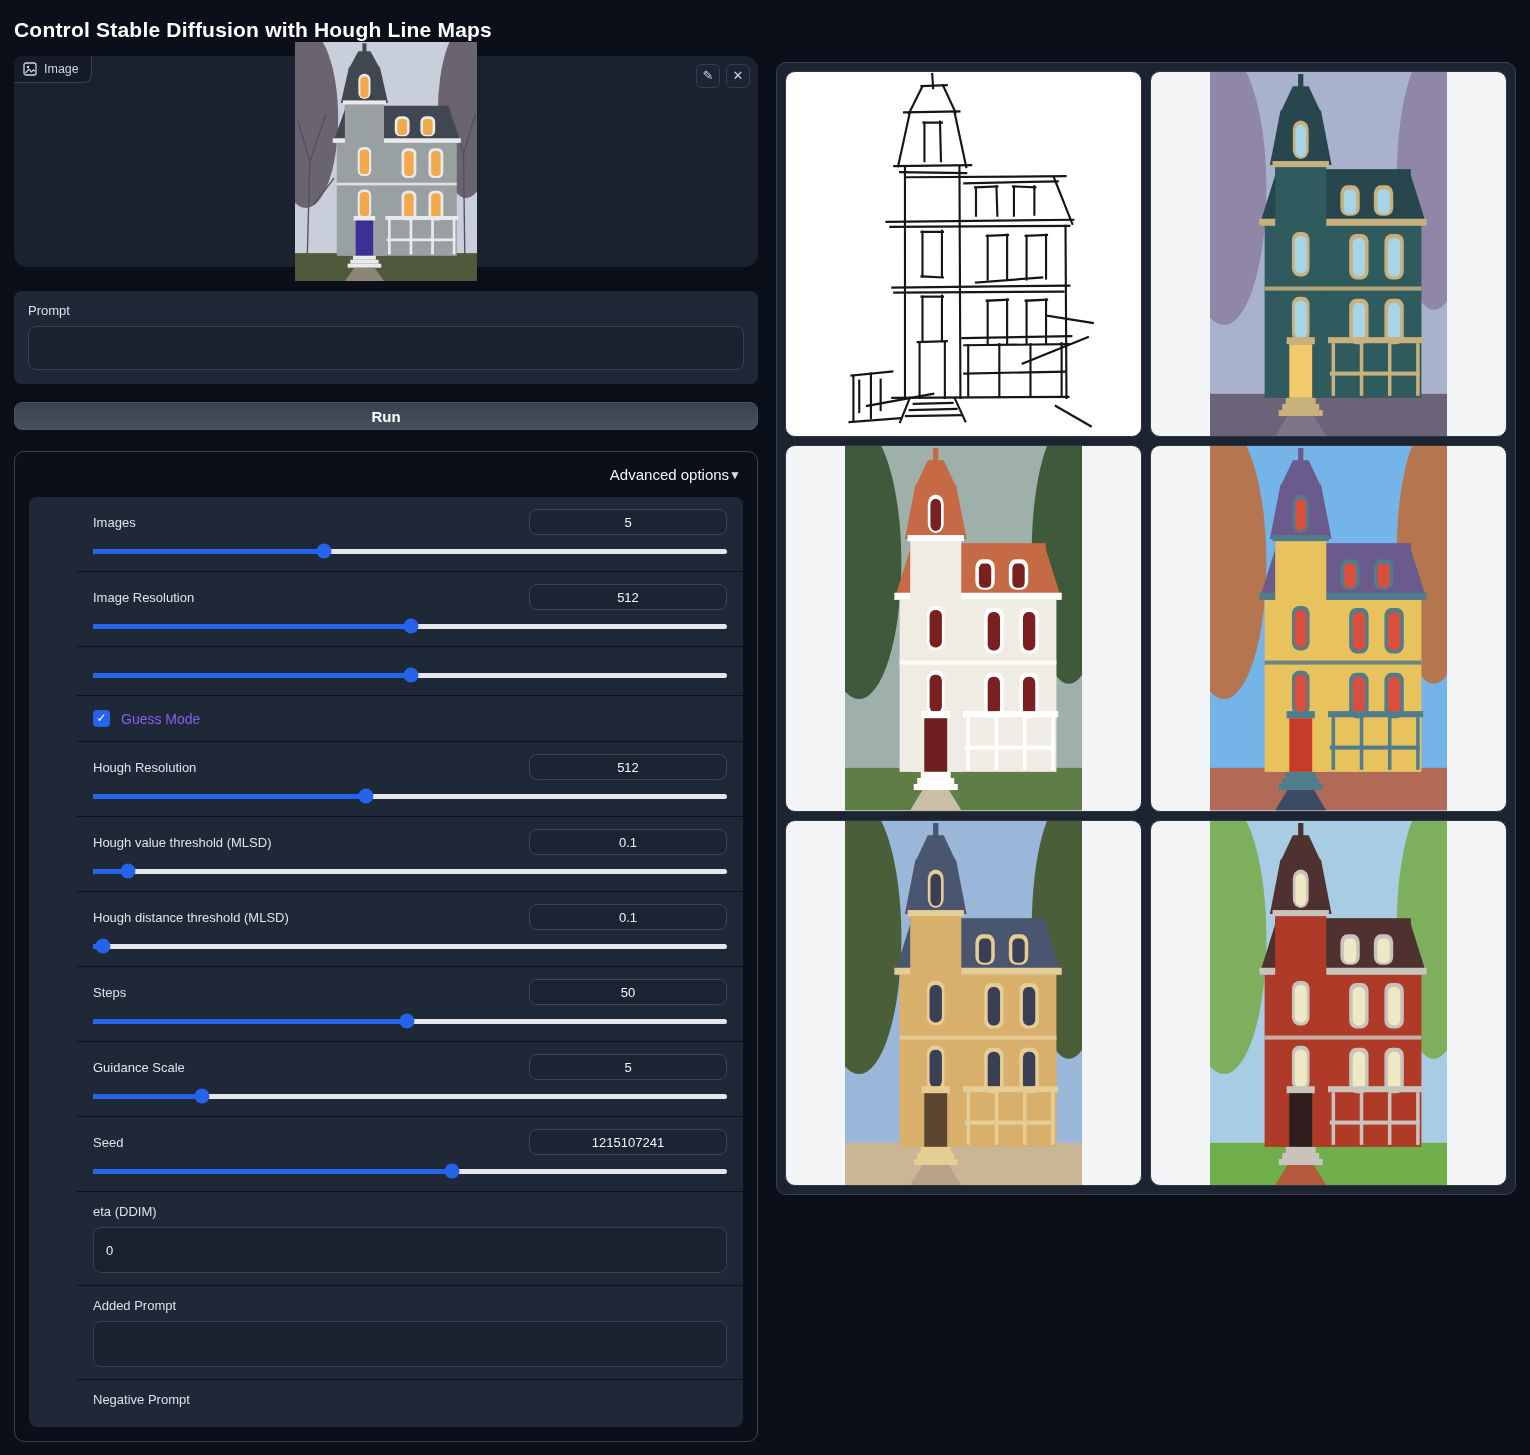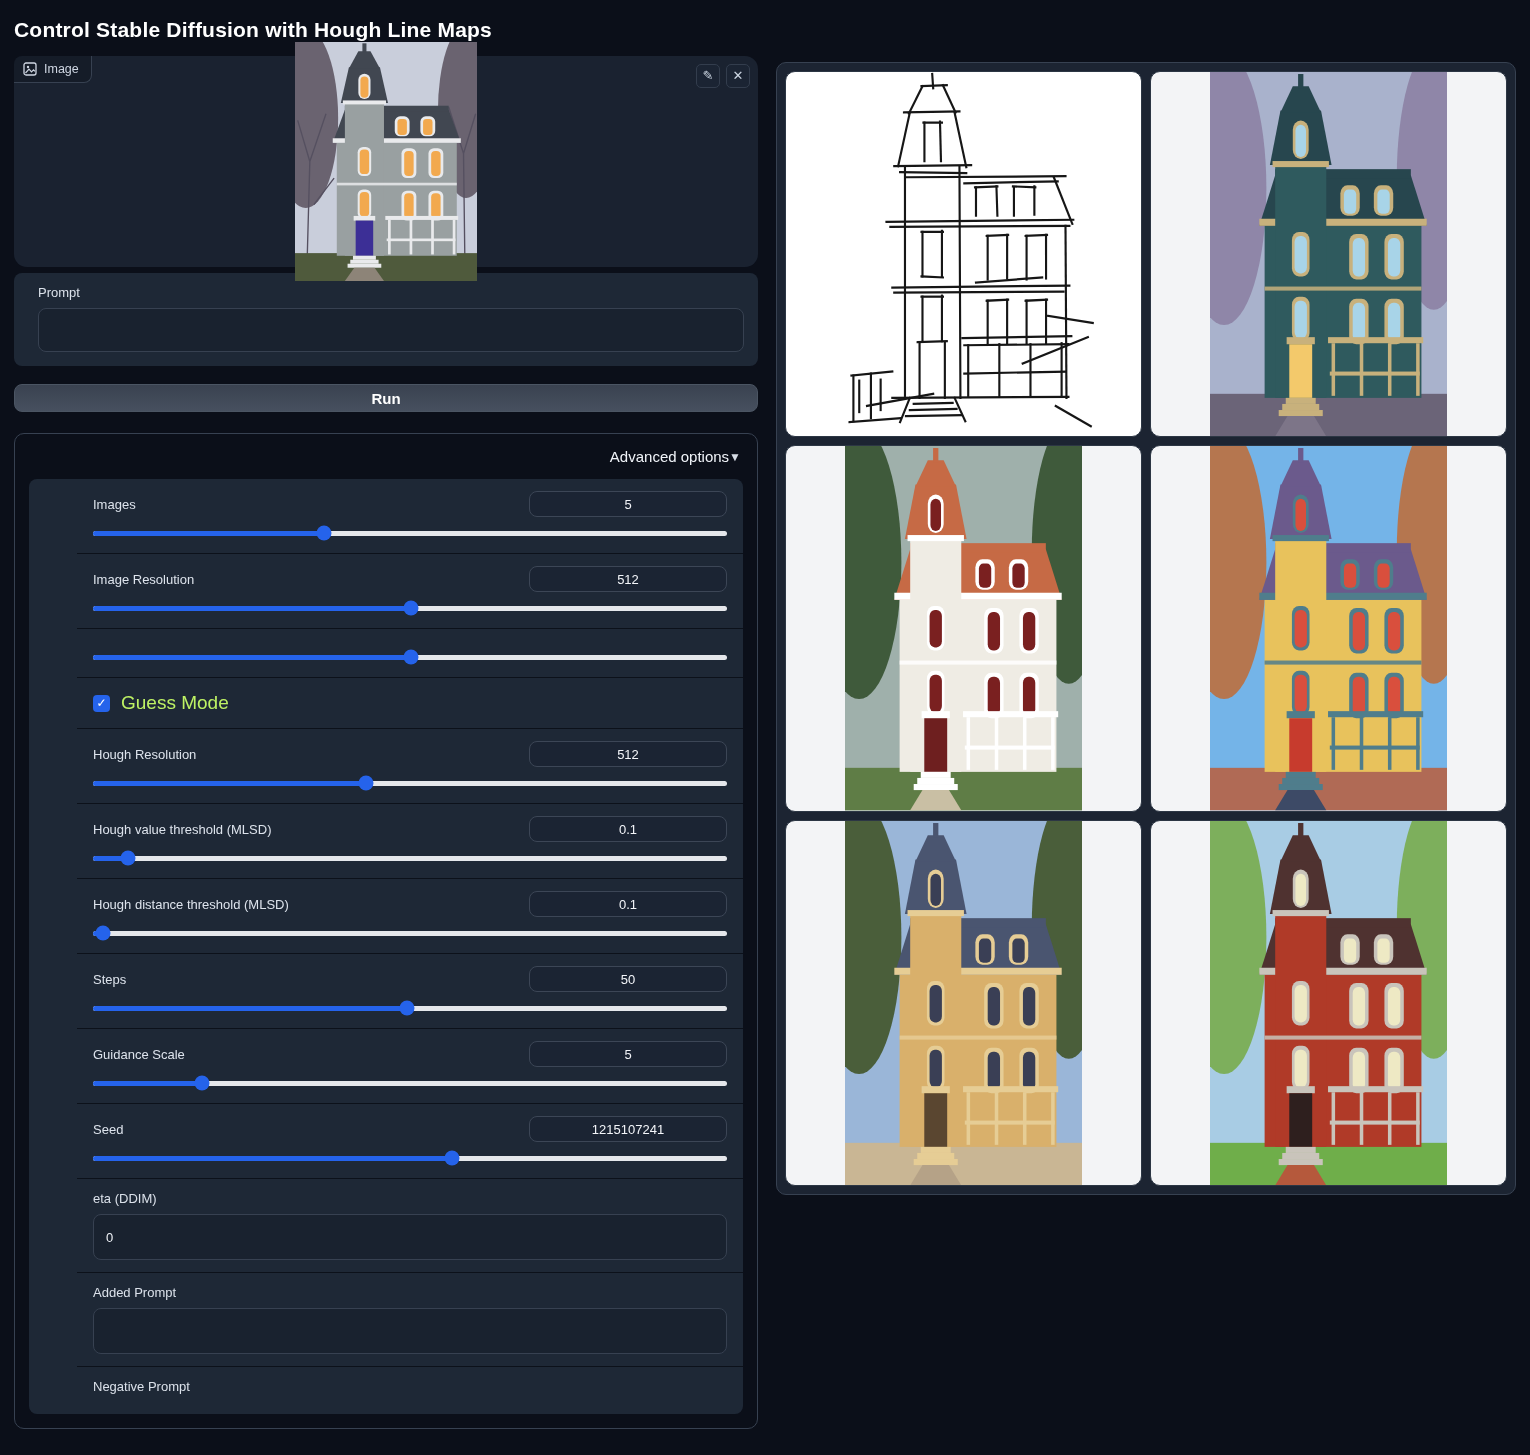--- a/index.html
+++ b/index.html
@@ -30,21 +30,21 @@
   .img-actions { position:absolute; top:8px; right:8px; display:flex; gap:6px; z-index:3; }
   .icon-btn {
     width:24px; height:24px; border-radius:5px; background:#1b2433; border:1px solid #333d4d;
     color:#cbd5e1; font-size:13px; line-height:22px; text-align:center; cursor:pointer;
   }
   .photo-wrap { width:182px; height:239px; }
   .photo-wrap svg, .cell-img svg { width:100%; height:100%; display:block; }
 
   
   .block { background:#1e2836; border-radius:8px; }
-  .prompt-block { margin-top:6px; padding:12px 14px 14px 24px; }
+  .prompt-block { margin-top:24px; padding:12px 14px 14px 14px; }
   .field-label { font-size:13px; color:#dbe1ea; display:block; margin-bottom:8px; }
   .text-input {
     width:100%; height:44px; background:#19222f; border:1px solid #374151; border-radius:8px;
     color:#eef1f6; font-size:13px; padding:0 12px; font-family:"Liberation Sans", sans-serif;
   }
 
   
   .run-btn {
     margin-top:18px; width:100%; height:28px; border-radius:8px; border:1px solid #4b5563;
     background:linear-gradient(180deg,#3a4250,#47505f);
@@ -309,21 +309,21 @@
           <div class="track-wrap">
             <div class="track">
                 <div class="fill" style="width: 50.2%;"></div>
               </div>
             <div class="handle" style="left: 50.2%;"></div>
           </div>
         </div>
 
         <div class="row checkbox-row">
           <div class="checkbox"><span>✓</span></div>
-          <span style="font-size:19px; color:#bef264;">Guess Mode</span>
+          <span style="font-size:14px; color:#8b5cf6;">Guess Mode</span>
         </div>
 
         <div class="row">
           <div class="row-top">
             <span class="slider-label">Hough Resolution</span>
             <input class="valbox" value="512" style="">
           </div>
           <div class="track-wrap">
             <div class="track">
                 <div class="fill" style="width: 43%;"></div>

